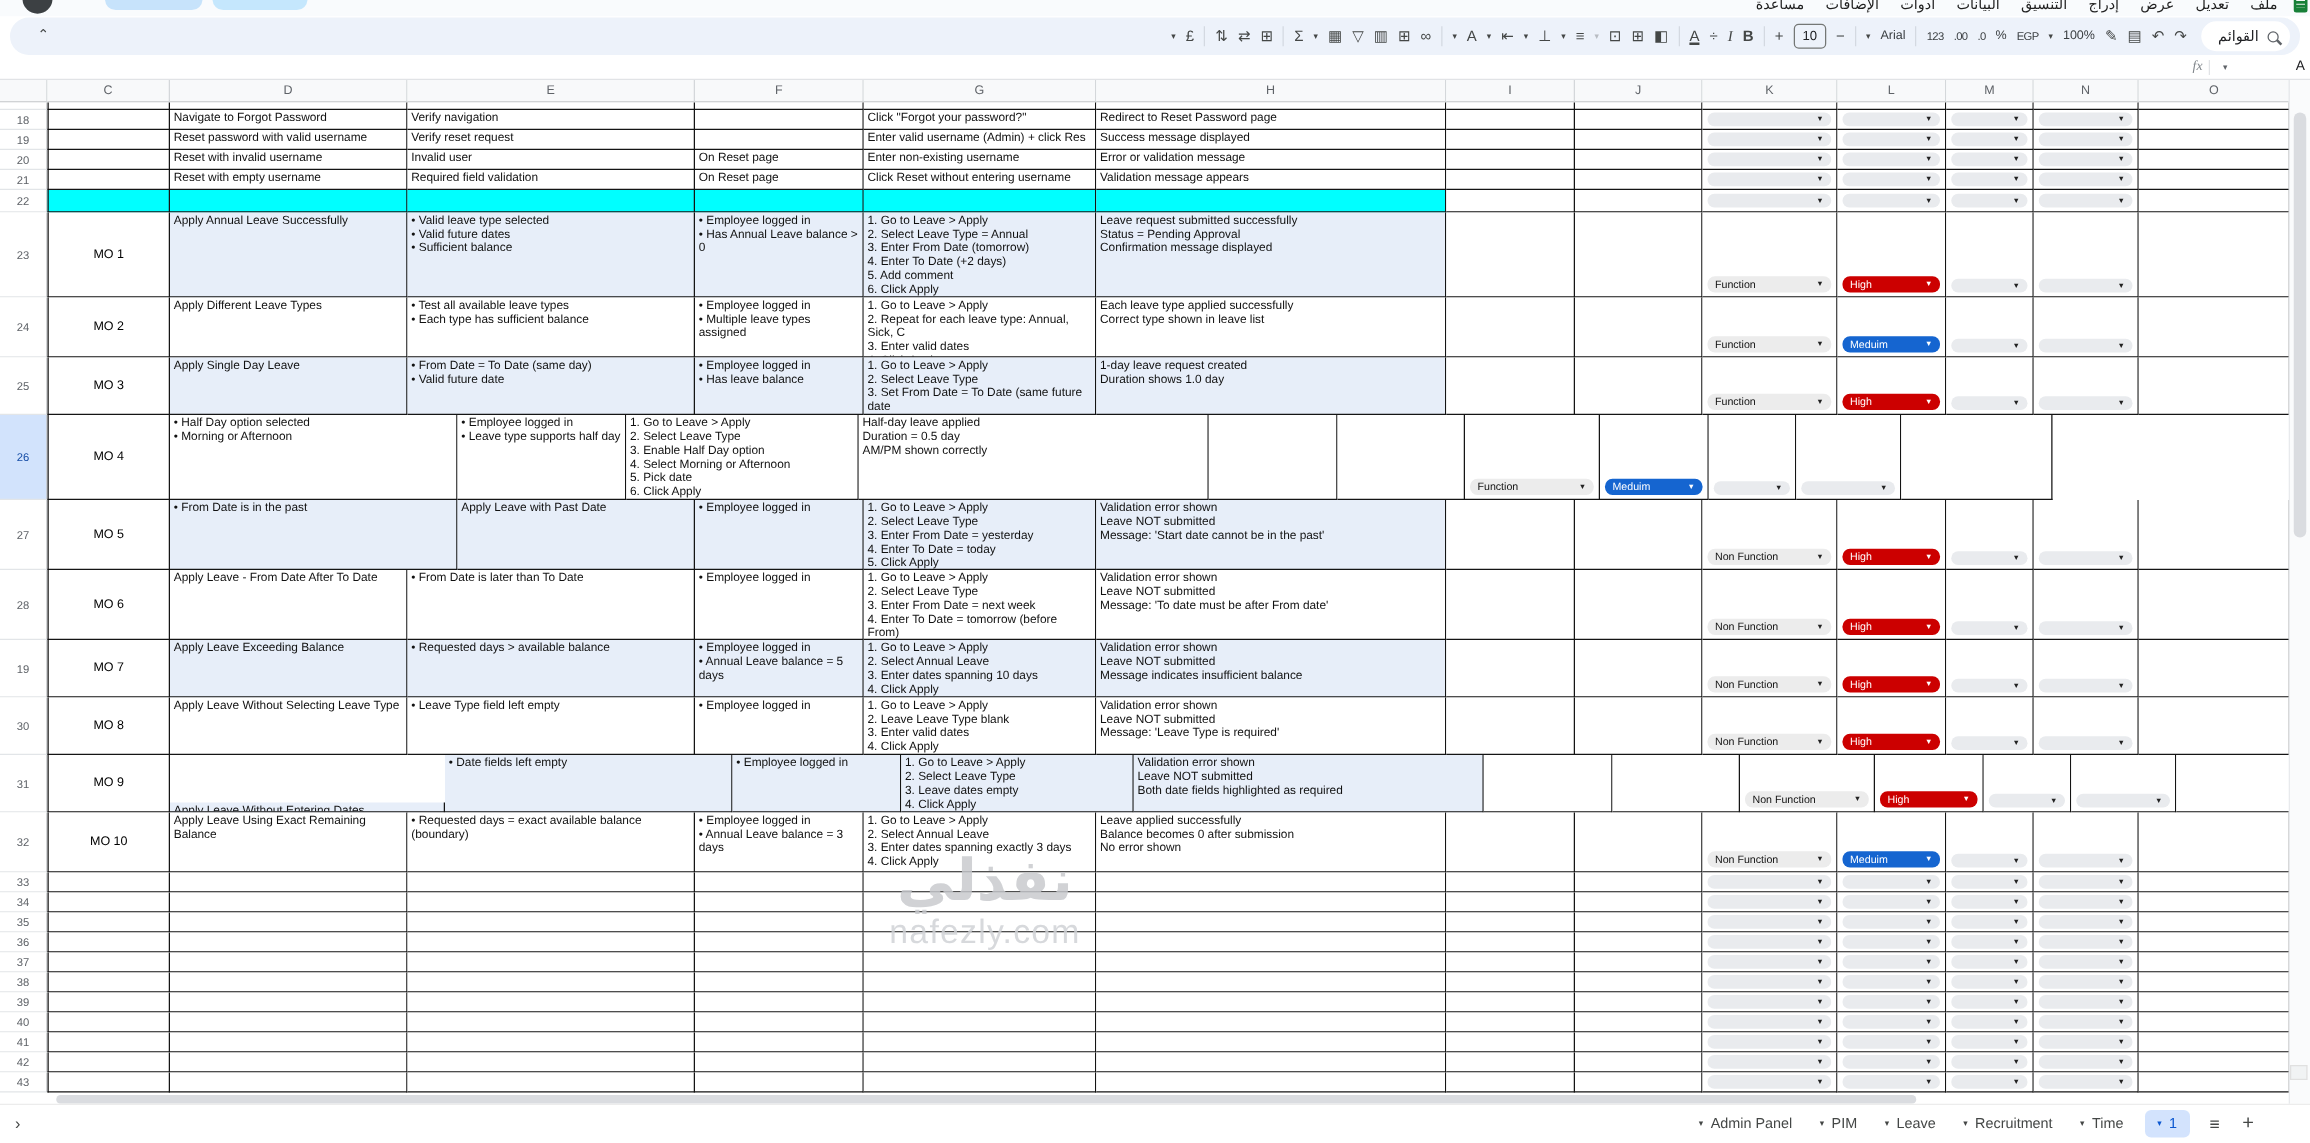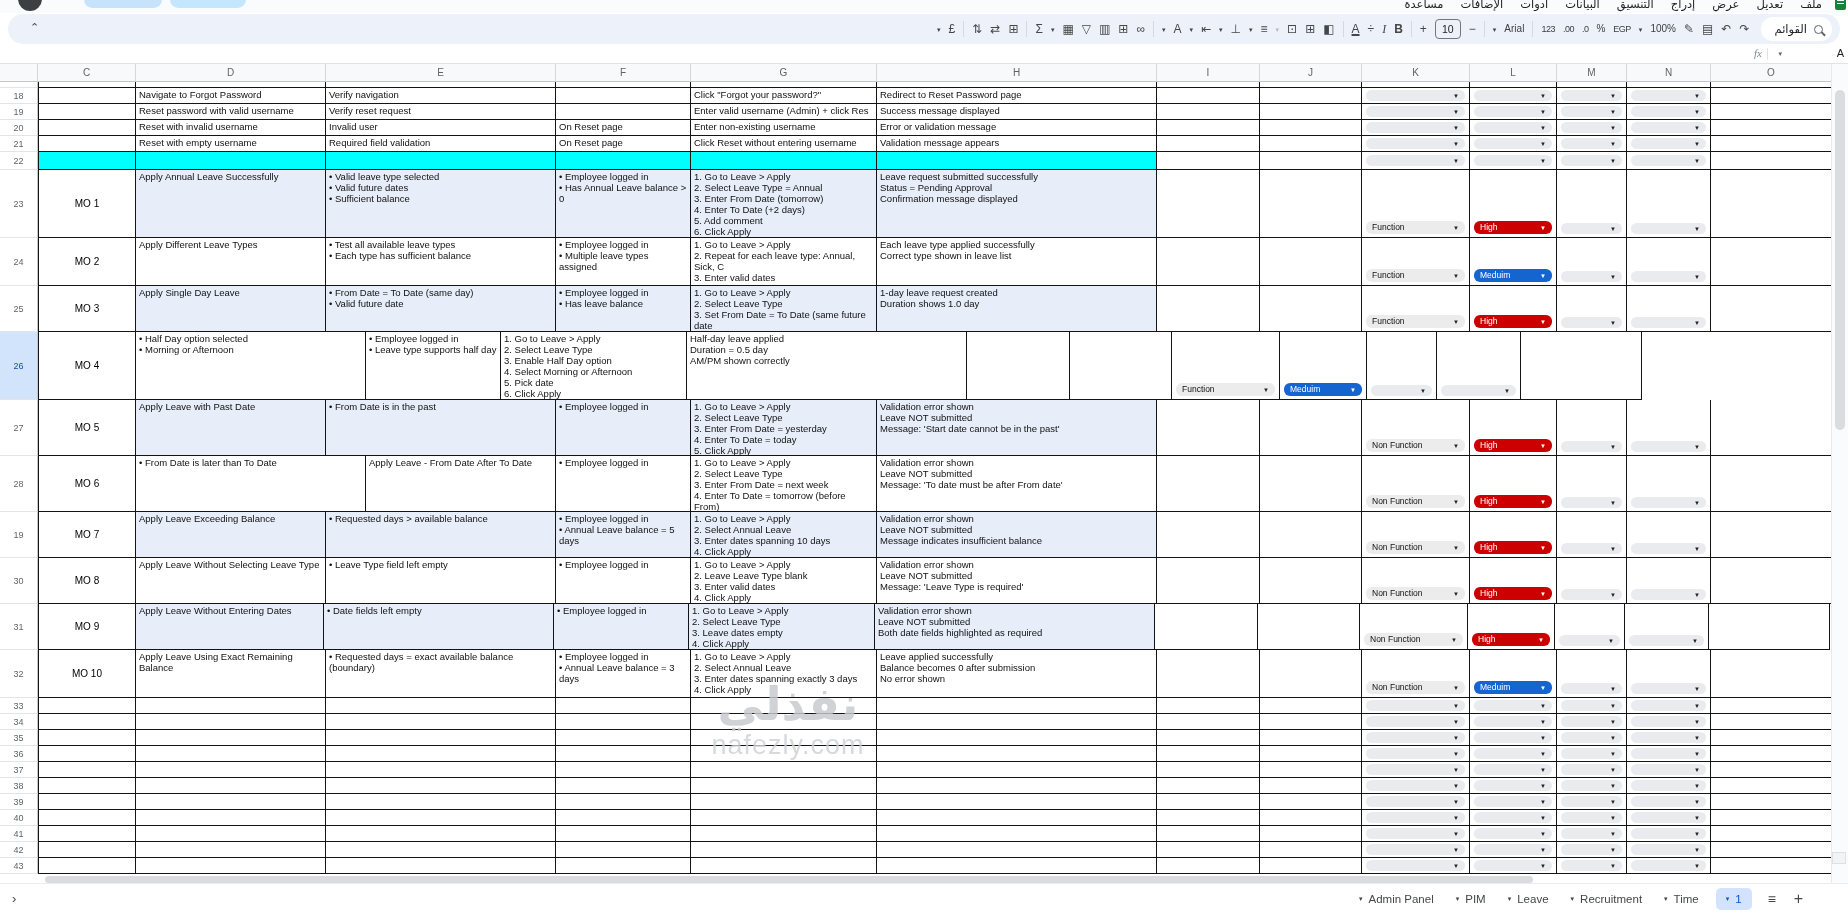--- a/index.html
+++ b/index.html
@@ -389,44 +389,44 @@
         <div class="cell" style="width: 102px;"></div>
         <div class="cell" style="width: 108px; padding: 0px;"><div class="pillwrap"><div class="pill labeled"><span class="lbl">Function</span><span class="arr">▼</span></div></div></div>
         <div class="cell" style="width: 87px; padding: 0px;"><div class="pillwrap"><div class="pill labeled priority" style="background: rgb(21, 101, 208);"><span class="lbl">Meduim</span><span class="arr">▼</span></div></div></div>
         <div class="cell" style="width: 70px; padding: 0px;"><div class="pillwrap"><div class="pill"><span class="arr">▼</span></div></div></div>
         <div class="cell" style="width: 84px; padding: 0px;"><div class="pillwrap"><div class="pill"><span class="arr">▼</span></div></div></div>
         <div class="cell" style="width: 121px;"></div>
       </div>
       <div class="g-row" style="height: 56px;">
         <div class="rh">27</div>
         <div class="cell cfirst mo" style="width: 98px;">MO 5</div>
+        <div class="cell band" style="width: 230px;">• From Date is in the past</div>
         <div class="cell band" style="width: 190px;">Apply Leave with Past Date</div>
-        <div class="cell band" style="width: 230px;">• From Date is in the past</div>
         <div class="cell band" style="width: 135px;">• Employee logged in</div>
         <div class="cell band" style="width: 186px;">1. Go to Leave &gt; Apply
 2. Select Leave Type
 3. Enter From Date = yesterday
 4. Enter To Date = today
 5. Click Apply</div>
         <div class="cell band" style="width: 280px;">Validation error shown
  Leave NOT submitted
  Message: 'Start date cannot be in the past'</div>
         <div class="cell" style="width: 103px;"></div>
         <div class="cell" style="width: 102px;"></div>
         <div class="cell" style="width: 108px; padding: 0px;"><div class="pillwrap"><div class="pill labeled"><span class="lbl">Non Function</span><span class="arr">▼</span></div></div></div>
         <div class="cell" style="width: 87px; padding: 0px;"><div class="pillwrap"><div class="pill labeled priority" style="background: rgb(204, 0, 0);"><span class="lbl">High</span><span class="arr">▼</span></div></div></div>
         <div class="cell" style="width: 70px; padding: 0px;"><div class="pillwrap"><div class="pill"><span class="arr">▼</span></div></div></div>
         <div class="cell" style="width: 84px; padding: 0px;"><div class="pillwrap"><div class="pill"><span class="arr">▼</span></div></div></div>
         <div class="cell" style="width: 121px;"></div>
       </div>
       <div class="g-row" style="height: 56px;">
         <div class="rh">28</div>
         <div class="cell cfirst mo" style="width: 98px;">MO 6</div>
+        <div class="cell" style="width: 190px;">Apply Leave - From Date After To Date</div>
         <div class="cell" style="width: 230px;">• From Date is later than To Date</div>
-        <div class="cell" style="width: 190px;">Apply Leave - From Date After To Date</div>
         <div class="cell" style="width: 135px;">• Employee logged in</div>
         <div class="cell" style="width: 186px;">1. Go to Leave &gt; Apply
 2. Select Leave Type
 3. Enter From Date = next week
 4. Enter To Date = tomorrow (before From)
 5. Click Apply</div>
         <div class="cell" style="width: 280px;">Validation error shown
  Leave NOT submitted
  Message: 'To date must be after From date'</div>
         <div class="cell" style="width: 103px;"></div>
@@ -476,21 +476,21 @@
         <div class="cell" style="width: 102px;"></div>
         <div class="cell" style="width: 108px; padding: 0px;"><div class="pillwrap"><div class="pill labeled"><span class="lbl">Non Function</span><span class="arr">▼</span></div></div></div>
         <div class="cell" style="width: 87px; padding: 0px;"><div class="pillwrap"><div class="pill labeled priority" style="background: rgb(204, 0, 0);"><span class="lbl">High</span><span class="arr">▼</span></div></div></div>
         <div class="cell" style="width: 70px; padding: 0px;"><div class="pillwrap"><div class="pill"><span class="arr">▼</span></div></div></div>
         <div class="cell" style="width: 84px; padding: 0px;"><div class="pillwrap"><div class="pill"><span class="arr">▼</span></div></div></div>
         <div class="cell" style="width: 121px;"></div>
       </div>
       <div class="g-row" style="height: 46px;">
         <div class="rh">31</div>
         <div class="cell cfirst mo" style="width: 98px;">MO 9</div>
-        <div class="cell band" style="width: 188px;">Apply Leave Without Entering Dates</div>
+        <div class="cell band" style="width: 220px; margin-top: 38px;">Apply Leave Without Entering Dates</div>
         <div class="cell band" style="width: 230px;">• Date fields left empty</div>
         <div class="cell band" style="width: 135px;">• Employee logged in</div>
         <div class="cell band" style="width: 186px;">1. Go to Leave &gt; Apply
 2. Select Leave Type
 3. Leave dates empty
 4. Click Apply</div>
         <div class="cell band" style="width: 280px;">Validation error shown
  Leave NOT submitted
  Both date fields highlighted as required</div>
         <div class="cell" style="width: 103px;"></div>

